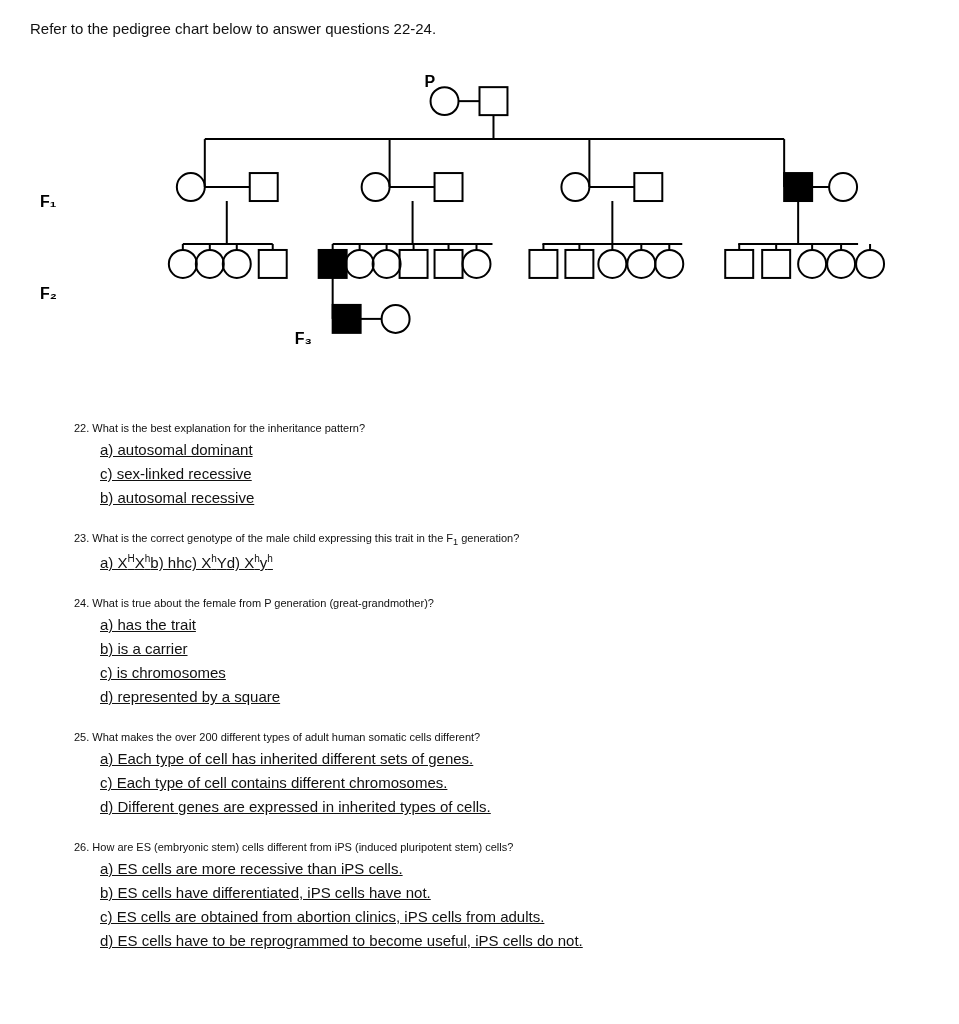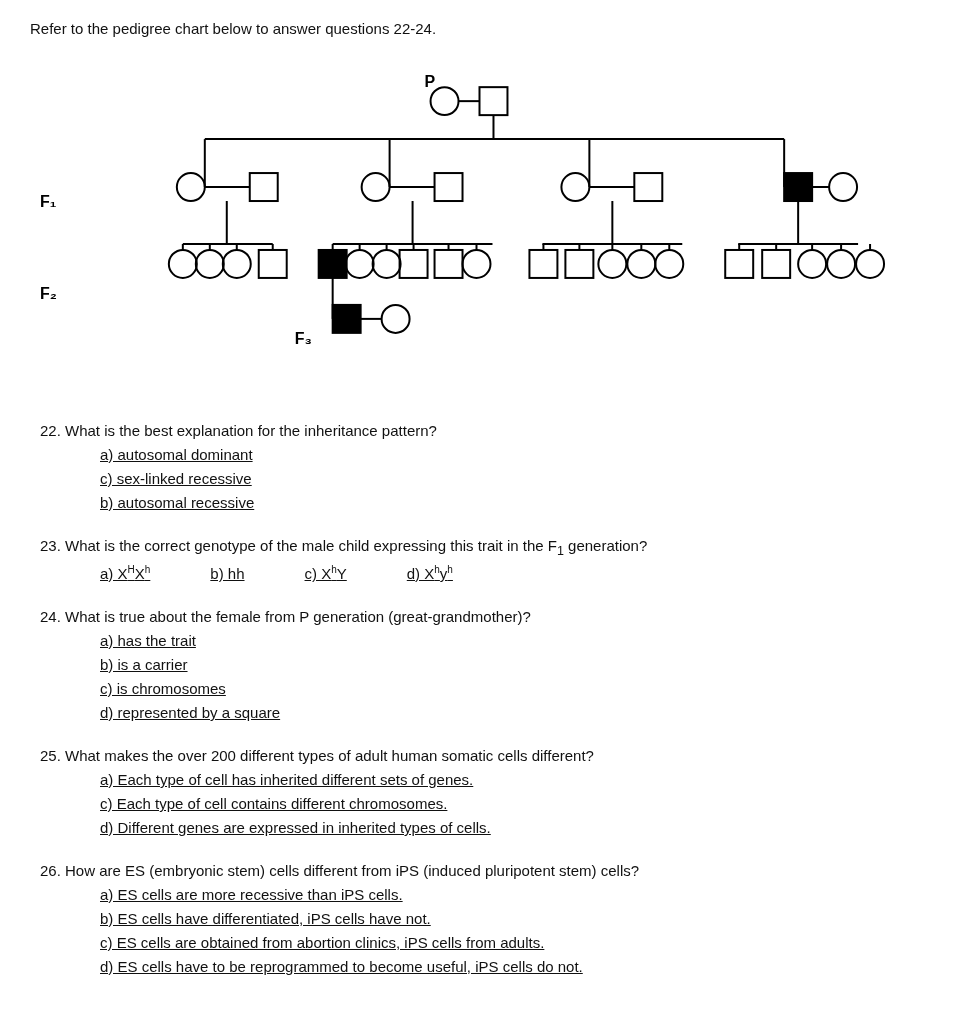--- a/index.html
+++ b/index.html
@@ -34,22 +34,23 @@
     
     .questions {
       padding-left: 10px;
     }
 
     .question-block {
       margin-bottom: 22px;
     }
 
     .question-text {
-      font-size: 15px;
+      font-size: 11px;
       margin-bottom: 4px;
+      margin-left: 34px;
     }
 
     .answers {
       padding-left: 60px;
     }
 
     .answer-line {
       font-size: 15px;
       line-height: 1.6;
       text-decoration: underline;
@@ -57,21 +58,20 @@
 
     
     sup {
       font-size: 10px;
       vertical-align: super;
     }
 
     
     .inline-answers {
       display: flex;
-      gap: 60px;
       padding-left: 60px;
       font-size: 15px;
       line-height: 1.6;
     }
   </style>
 </head>
 <body>
 
 <p class="intro">Refer to the pedigree chart below to answer questions 22-24.</p>
 

